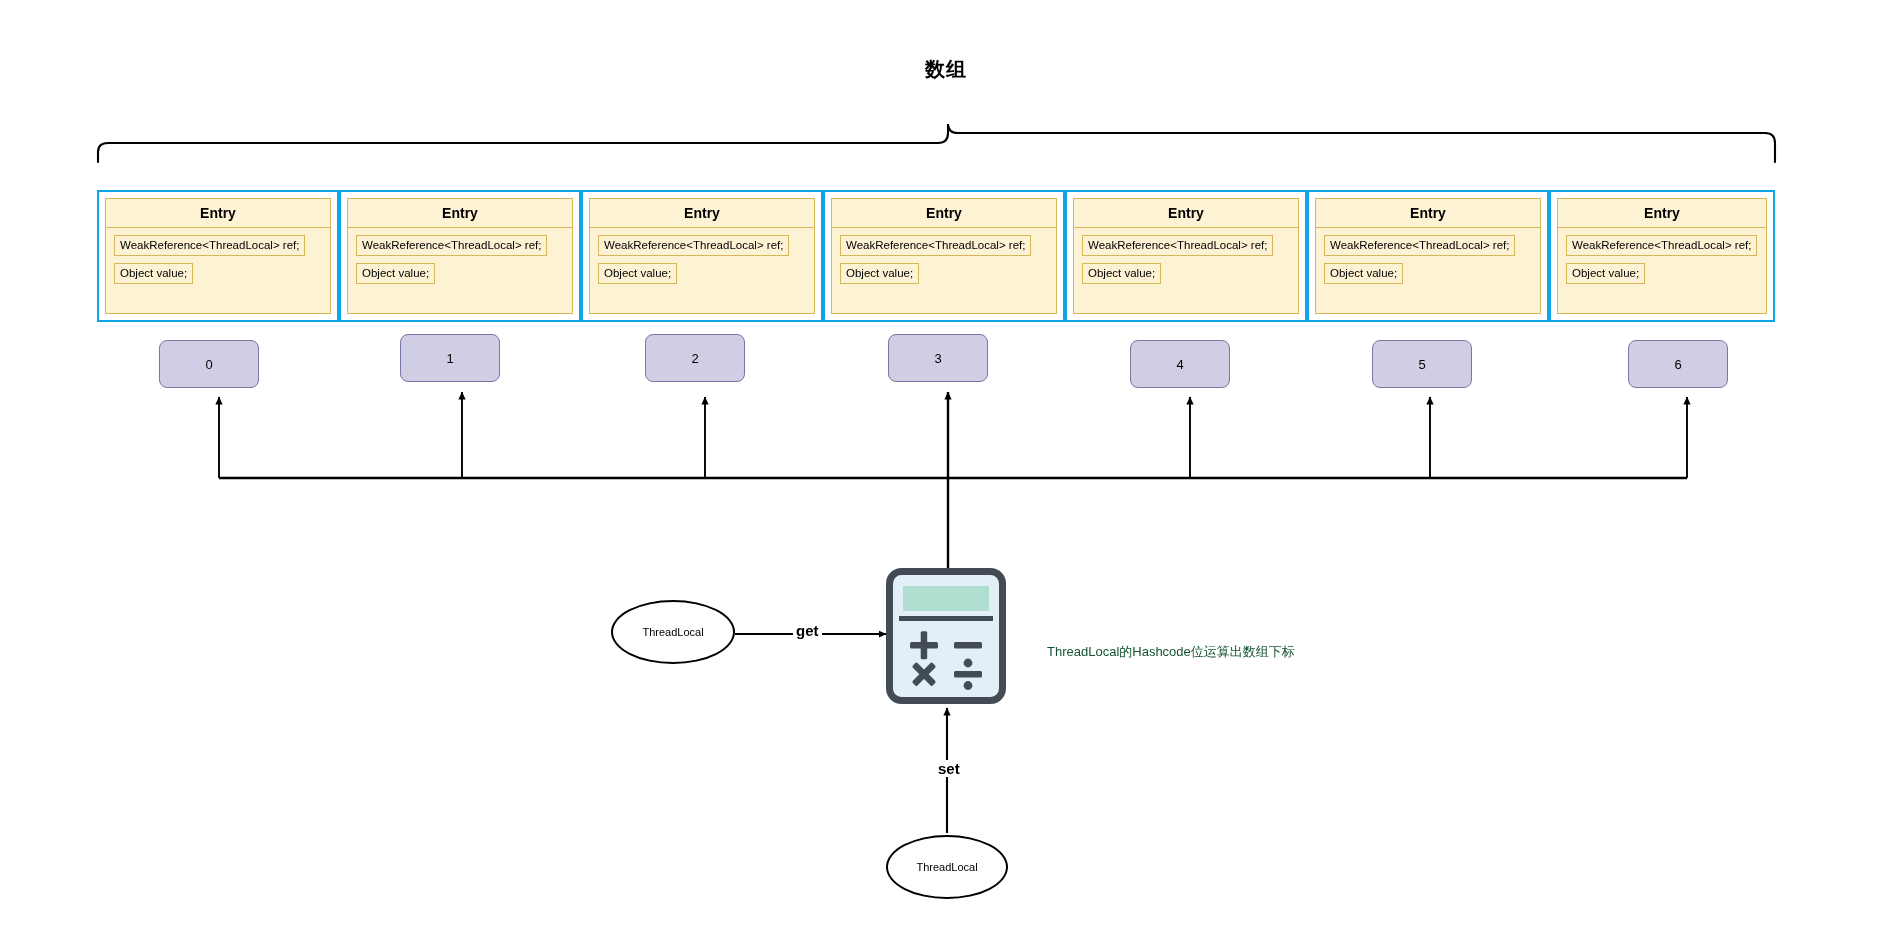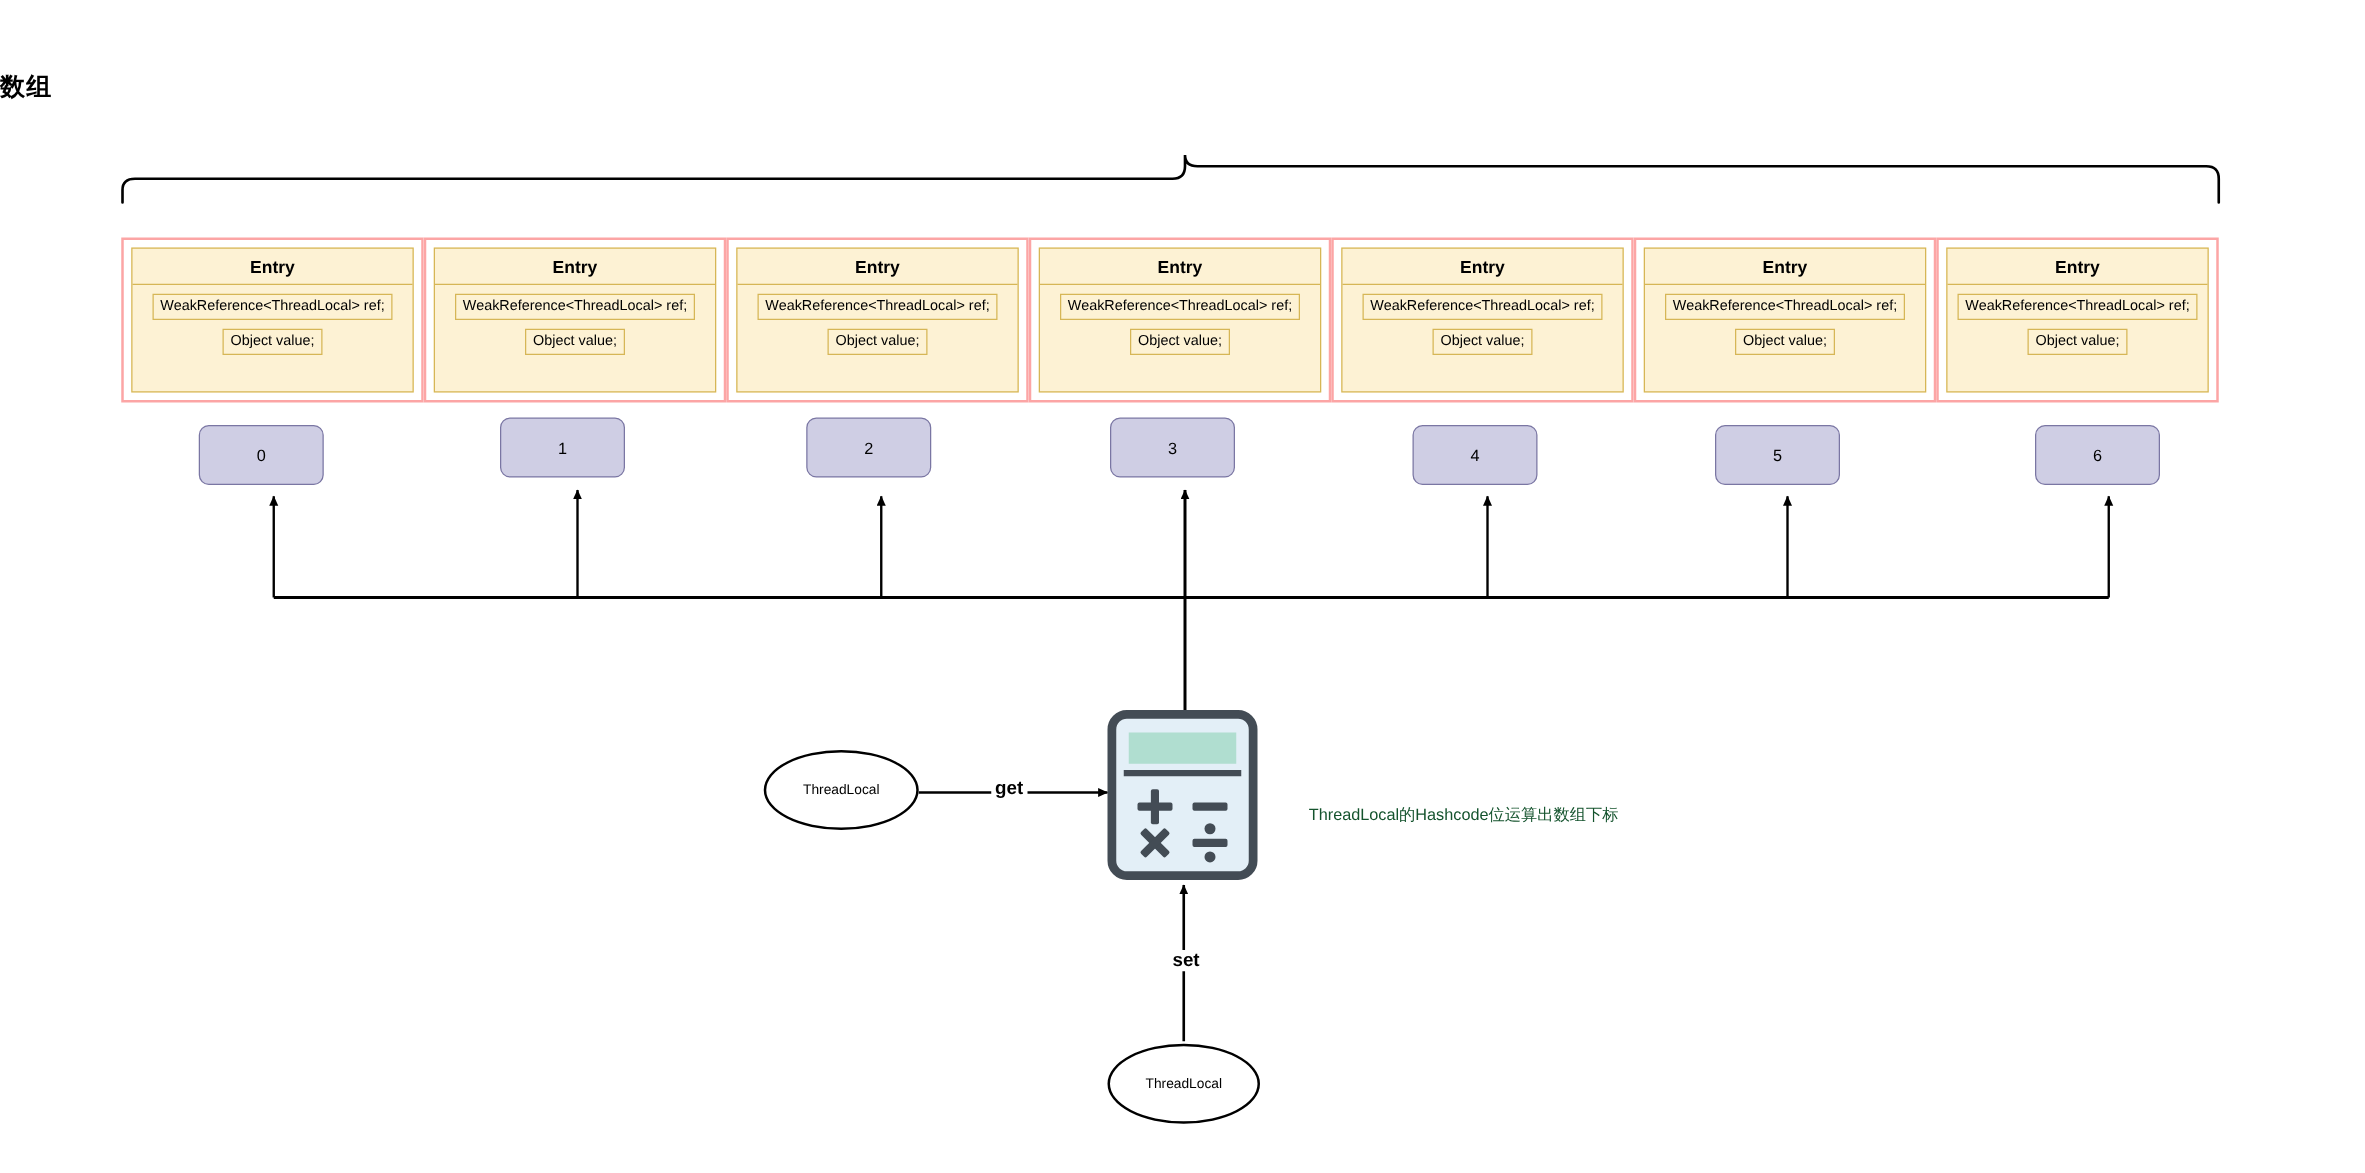--- a/index.html
+++ b/index.html
@@ -20,34 +20,34 @@
     width: 1892px;
     height: 938px;
   }
 
   
   .diagram-title {
     position: absolute;
     left: 0;
     top: 56px;
     width: 1892px;
-    text-align: left;
+    text-align: center;
     font-size: 20px;
     font-weight: bold;
     color: #000000;
     letter-spacing: 1px;
   }
 
   
   .entry-card {
     position: absolute;
     top: 190px;
     height: 132px;
     box-sizing: border-box;
-    border: 2px solid #fca5a5;
+    border: 2px solid #0ea5e9;
     background: #ffffff;
     padding: 6px;
   }
   .entry-inner {
     box-sizing: border-box;
     width: 100%;
     height: 100%;
     border: 1px solid #d6b656;
     background: #fdf2d4;
     display: flex;
@@ -69,21 +69,21 @@
   .entry-field {
     display: inline-block;
     border: 1px solid #d6b656;
     background: #fdf2d4;
     font-size: 11.5px;
     color: #000000;
     padding: 3px 5px 4px 5px;
     margin-bottom: 7px;
     white-space: nowrap;
   }
-  .entry-field-row { display: block; text-align: center; }
+  .entry-field-row { display: block; }
 
   
   .index-box {
     position: absolute;
     width: 100px;
     height: 48px;
     box-sizing: border-box;
     border: 1.6px solid #7a76a3;
     border-radius: 8px;
     background: #cfcee4;

